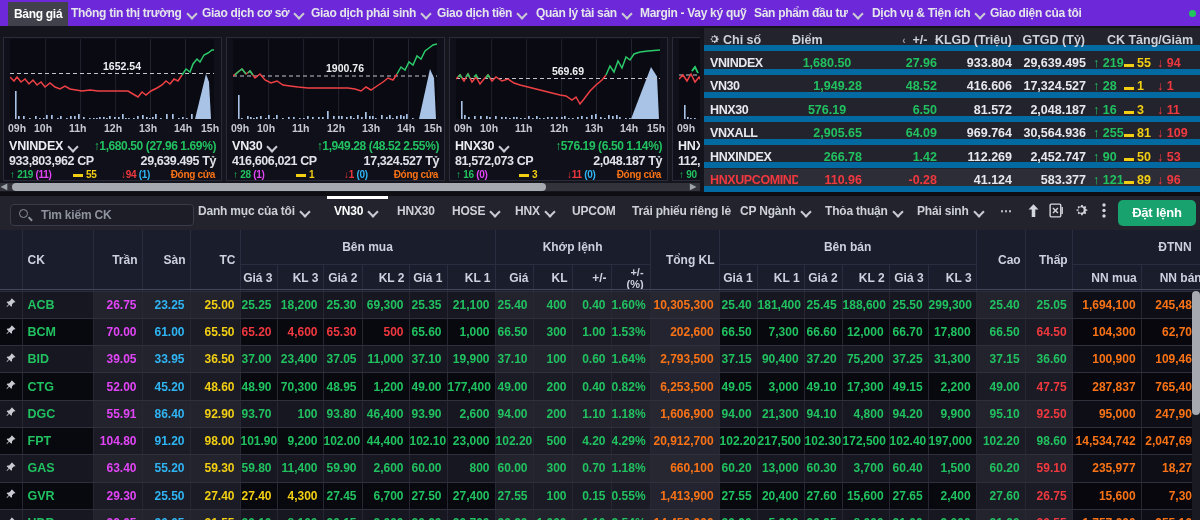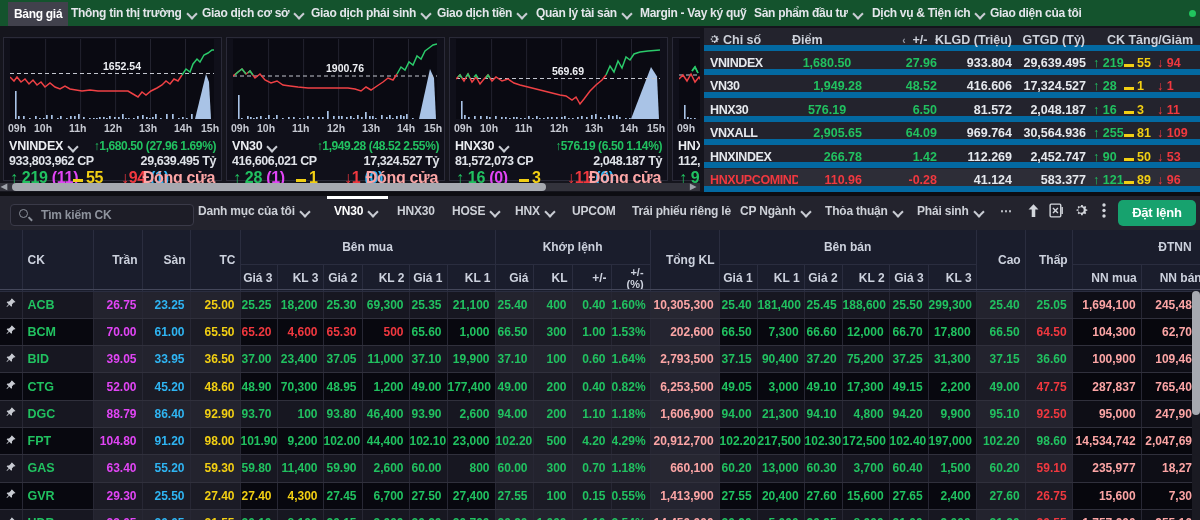--- a/index.html
+++ b/index.html
@@ -1,36 +1,36 @@
 <!DOCTYPE html>
 <html><head><meta charset="utf-8">
 <style>
 *{margin:0;padding:0;box-sizing:border-box}
 html,body{width:1200px;height:520px;overflow:hidden;background:#14141c}
 body{font-family:"Liberation Sans",sans-serif;font-weight:bold;position:relative}
 .abs{position:absolute}
 
-.nav{position:absolute;left:0;top:0;width:1200px;height:26px;background:#14532d;font-size:12px;letter-spacing:-0.3px;color:#e4e6eb;white-space:nowrap}
+.nav{position:absolute;left:0;top:0;width:1200px;height:26px;background:#6d28d9;font-size:12px;letter-spacing:-0.3px;color:#e4e6eb;white-space:nowrap}
 .nav .tab{position:absolute;top:6px}
 .nav .active{background:#41414c;color:#fff;top:2px;height:24px;line-height:24px;padding:0 6px}
 .car{display:inline-block;margin-left:6px;width:8px;height:8px;position:relative;top:-2px}
 .car:before{content:"";position:absolute;left:0;top:3px;width:6px;height:6px;border-right:2px solid #c9ccd3;border-bottom:2px solid #c9ccd3;transform:rotate(45deg)}
 .dotg{position:absolute;right:4px;top:10px;width:7px;height:7px;border-radius:50%;background:#21c55e}
 
 .strip{position:absolute;left:0;top:26px;width:700px;height:166px;background:#15151d;overflow:hidden}
 .panel{position:absolute;top:11px;width:219px;height:144px;background:#10101a;border:1px solid #2a2a38}
 .plot{position:absolute;left:6px;top:1px;width:204px;height:80px;background:#0a0a12}
 .axis{position:absolute;left:6px;top:84px;width:204px;height:13px;font-size:10.5px;color:#c6c9d2}
 .axis span{position:absolute;top:0}
 .inf1{position:absolute;left:5px;right:5px;top:101px;height:14px;font-size:12.5px;color:#eceef2;letter-spacing:-0.2px}
 .inf2{position:absolute;left:5px;right:5px;top:116px;height:14px;font-size:12.5px;color:#dfe2e8;letter-spacing:-0.4px}
-.inf3{position:absolute;left:0;right:0;top:131px;height:14px;font-size:16px;color:#e8eaee;letter-spacing:-0.3px}
+.inf3{position:absolute;left:0;right:0;top:131px;height:14px;font-size:10px;color:#e8eaee;letter-spacing:-0.3px}
 .inf3 span.ps{position:absolute;top:0}
 .fr{position:absolute;right:0;top:0}
-.g{color:#21c160}.r{color:#f0383f}.y{color:#f2cf13}.m{color:#e145f5}.c{color:#2fb5f3}.w{color:#fca5a5}
+.g{color:#21c160}.r{color:#f0383f}.y{color:#f2cf13}.m{color:#e145f5}.c{color:#2fb5f3}.w{color:#f97316}
 .ybar{display:inline-block;width:10px;height:3px;background:#f2cf13;margin-right:3px;position:relative;top:-1px}
 .hsb{position:absolute;left:0;top:157px;width:700px;height:8px;background:#33333c}
 .hsb .th{position:absolute;left:12px;top:0;width:534px;height:8px;background:#a6a9b0;border-radius:4px}
 .hsb .ar{position:absolute;top:0;width:10px;height:8px;color:#9fa3ab;font-size:8px;line-height:8px}
 
 .idx{position:absolute;left:704px;top:28px;width:496px;height:164px;background:#23232d;font-size:12.5px;color:#e6e9ee}
 .idx .row{position:absolute;left:0;width:496px;height:23.4px;border-bottom:6px solid #0369a1}
 .idx .hd{color:#ced2db}
 .idx .hl{background:#2d2d37}
 .idx .row > span{position:absolute;top:4.5px;white-space:nowrap}
@@ -503,21 +503,21 @@
         <td class="lt g">49.00</td>
         <td class="lt r">47.75</td>
         <td class="nn w">287,837</td>
         <td class="nn w" style="padding-right:11px">765,400</td>
       </tr>
       <tr class="dr o">
         <td class="dk pin"><svg width="12" height="12" viewBox="0 0 24 24">
             <path fill="#c8cbd2" d="M14 3l7 7-2 1-1-.3-4.2 4.2.4 3.1-1.7 1.7-4-4L4 20l-1-1 4.3-4.5-4-4L5 8.8l3.1.4L12.3 5 12 4z"></path>
           </svg></td>
         <td class="dk tick g">DGC</td>
-        <td class="lt m">88.79</td>
+        <td class="lt m">55.91</td>
         <td class="lt c">86.40</td>
         <td class="lt y">92.90</td>
         <td class="dk g">93.70</td>
         <td class="dk g">100</td>
         <td class="dk g">93.80</td>
         <td class="dk g">46,400</td>
         <td class="dk g">93.90</td>
         <td class="dk g">2,600</td>
         <td class="lt g">94.00</td>
         <td class="lt g">200</td>

